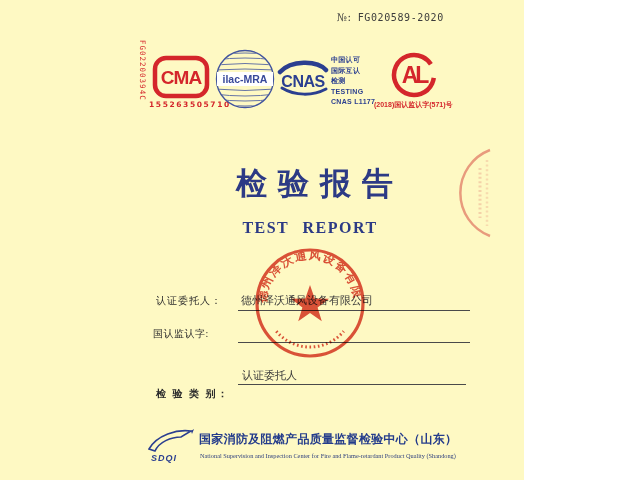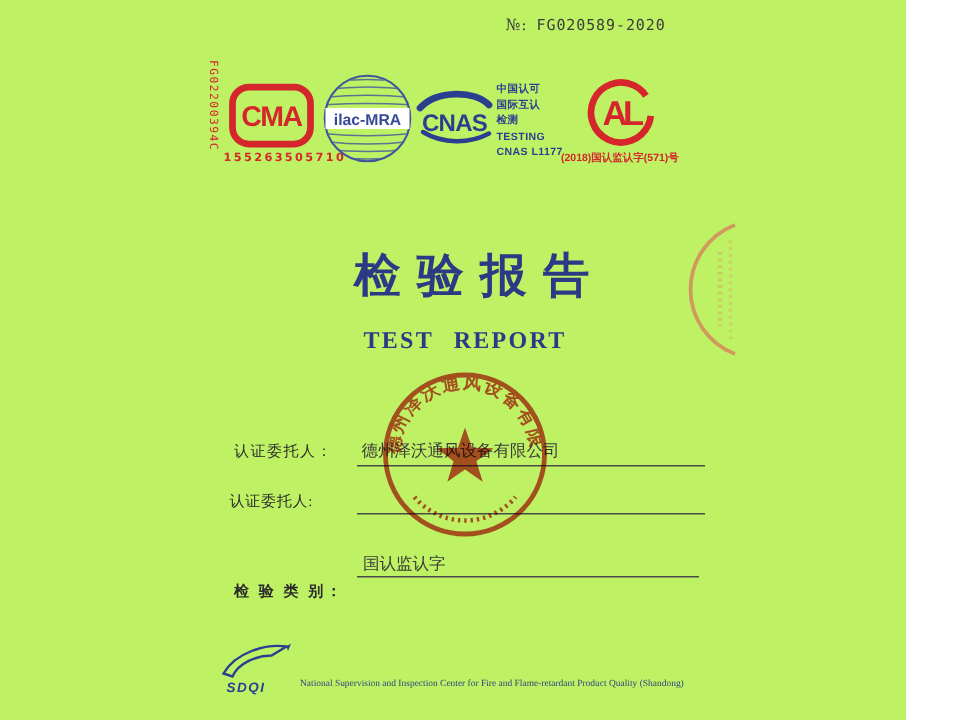--- a/index.html
+++ b/index.html
@@ -1,17 +1,17 @@
 <!DOCTYPE html>
 <html><head>
 <meta charset="utf-8">
 <style>
   html,body{margin:0;padding:0;background:#ffffff;}
   .page{
-    position:relative;width:604px;height:480px;background:#bef264;overflow:hidden;
+    position:relative;width:524px;height:480px;background:#fef9c3;overflow:hidden;
     font-family:"Liberation Serif","DejaVu Serif",serif;color:#333;
   }
   .abs{position:absolute;}
   
   .report-no{left:337px;top:11px;font-size:10.5px;color:#3c3c3c;letter-spacing:.6px;font-family:"DejaVu Serif",serif;}
   .report-no .num{margin-left:6px;font-family:"DejaVu Sans Mono",monospace;font-size:10px;}
   
   .side-code{left:147px;top:40px;transform:rotate(90deg);transform-origin:0 0;
     color:#d4262b;font-size:7.5px;font-family:"DejaVu Sans Mono",monospace;letter-spacing:1px;white-space:nowrap;}
   .cma-number{left:149px;top:100px;font-size:7.5px;font-weight:bold;color:#d4262b;
@@ -101,39 +101,40 @@
     <path d="M37 14 L37 80" stroke="#e08070" stroke-width="2.5" stroke-dasharray="2 2.6" opacity=".4"></path>
   </svg>
 
   <div class="abs title-zh">检验报告</div>
   <div class="abs title-en">TEST REPORT</div>
 
   <span class="abs field-label l1">认证委托人：</span>
   <span class="abs field-value v1">德州泽沃通风设备有限公司</span>
   <div class="abs underline u1"></div>
 
-  <span class="abs field-label l2">认证委托人:</span>
+  <span class="abs field-label l2">国认监认字:</span>
   <div class="abs underline u2"></div>
 
   <span class="abs field-label l3">检 验 类 别：</span>
-  <span class="abs field-value v3">国认监认字</span>
+  <span class="abs field-value v3">认证委托人</span>
   <div class="abs underline u3"></div>
 
   <svg class="abs company-stamp" width="116" height="118" viewBox="0 0 116 118">
     <defs>
         <path id="sealArc" d="M14 62 A44 44 0 0 1 102 62" fill="none"></path>
       </defs>
     <circle cx="58" cy="62" r="53" fill="none" stroke="#d53a2c" stroke-width="3.2"></circle>
     <text font-family="Liberation Sans, sans-serif" font-size="12" font-weight="bold" fill="#d53a2c" letter-spacing="1.5">
       <textPath href="#sealArc" startOffset="0">德州泽沃通风设备有限公司</textPath>
     </text>
     <polygon points="58,44 62.7,57.5 77,57.8 65.6,66.5 69.8,80.2 58,72 46.2,80.2 50.4,66.5 39,57.8 53.3,57.5" fill="#d53a2c"></polygon>
     <path d="M24.3 90.3 A44 44 0 0 0 91.7 90.3" fill="none" stroke="#d53a2c" stroke-width="3" stroke-dasharray="1.6 2.6"></path>
   </svg>
 
   <svg class="abs" style="left:147px;top:427px" width="50" height="36" viewBox="0 0 50 36">
     <path d="M2 22 C10 8 30 2 44 4 L34 10 C24 10 12 15 8 24 Z" fill="none" stroke="#2b3f90" stroke-width="1.6"></path>
     <path d="M44 4 L47 2 L45 7 Z" fill="#2b3f90"></path>
     <text x="4" y="34" font-family="Liberation Sans, sans-serif" font-size="9" font-weight="bold" font-style="italic" fill="#2b3f90" letter-spacing="1">SDQI</text>
   </svg>
+  <div class="abs footer-zh">国家消防及阻燃产品质量监督检验中心（山东）</div>
   <div class="abs footer-en">National Supervision and Inspection Center for Fire and Flame-retardant Product Quality (Shandong)</div>
 
 </div>
 
 </body></html>

